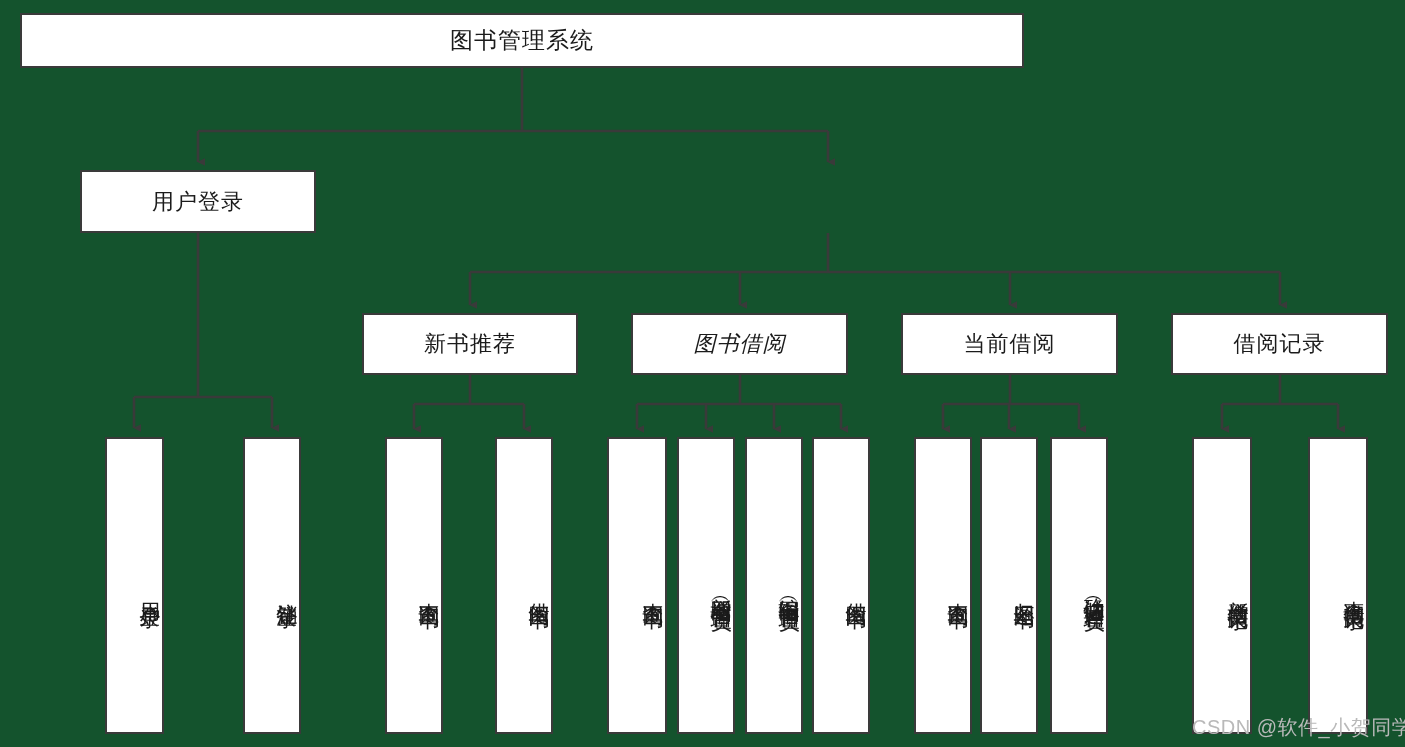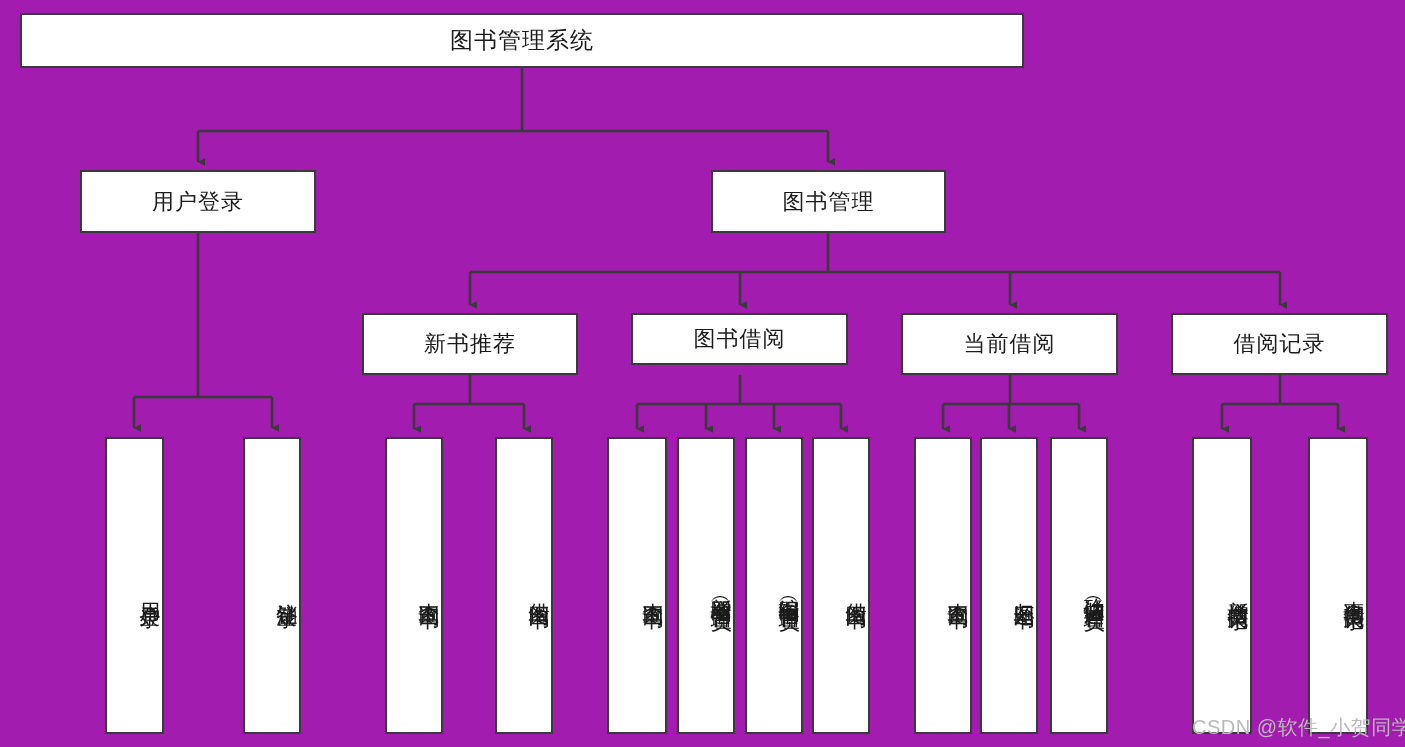--- a/index.html
+++ b/index.html
@@ -7,21 +7,21 @@
     padding: 0;
     background: #ffffff;
   }
   body {
     font-family: "Liberation Sans", "DejaVu Sans", sans-serif;
   }
   #canvas {
     position: relative;
     width: 1405px;
     height: 747px;
-    background: #a21caf;
+    background: #14532d;
     overflow: hidden;
   }
   .node {
     position: absolute;
     box-sizing: border-box;
     border: 2.5px solid #3a3a3a;
     background: #ffffff;
     display: flex;
     align-items: center;
     justify-content: center;
@@ -120,28 +120,25 @@
     </g>
   </svg>
 
   <div class="node node-h node-root" style="left:20px; top:13px; width:1004px; height:55px;">
     <span>图书管理系统</span>
   </div>
 
   <div class="node node-h" style="left:80px; top:170px; width:236px; height:63px;">
     <span>用户登录</span>
   </div>
-  <div class="node node-h" style="left:711px; top:170px; width:235px; height:63px;">
-    <span>图书管理</span>
-  </div>
 
   <div class="node node-h" style="left:362px; top:313px; width:216px; height:62px;font-family:Liberation Serif, serif;">
     <span>新书推荐</span>
   </div>
-  <div class="node node-h" style="left:631px; top:313px; width:217px; height:52px;">
+  <div class="node node-h" style="left:631px; top:313px; width:217px; height:62px;font-style:italic;">
     <span>图书借阅</span>
   </div>
   <div class="node node-h" style="left:901px; top:313px; width:217px; height:62px;text-align:right;">
     <span>当前借阅</span>
   </div>
   <div class="node node-h" style="left:1171px; top:313px; width:217px; height:62px;">
     <span>借阅记录</span>
   </div>
 
   <div class="node node-v" style="left:105px; top:437px; width:59px; height:297px;">

